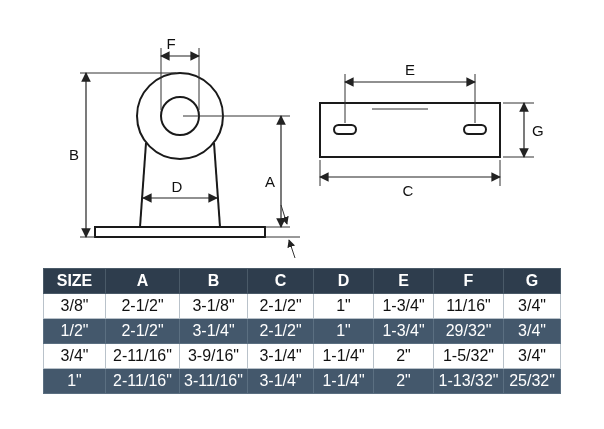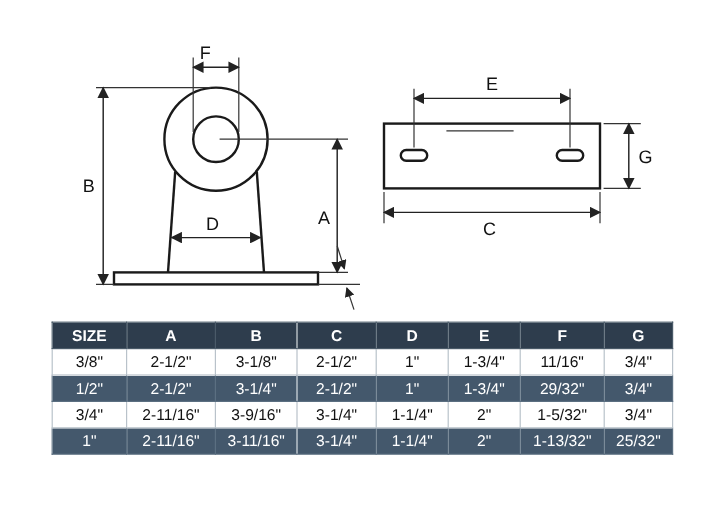--- a/index.html
+++ b/index.html
@@ -8,21 +8,21 @@
   .drawing { display:block; }
   svg .part   { stroke:#1a1a1a; stroke-width:2; fill:none; }
   svg .partf  { stroke:#1a1a1a; stroke-width:2; fill:#ffffff; }
   svg .dim    { stroke:#222222; stroke-width:1.2; fill:none; }
   svg .ext    { stroke:#333333; stroke-width:1; fill:none; }
   svg .thin   { stroke:#333333; stroke-width:1; fill:none; }
   svg text.dimlabel { font-family:"Liberation Sans", sans-serif; font-size:15px; fill:#111; }
   table.size-table {
     border-collapse:collapse; table-layout:fixed;
     width:517px; margin:6px auto 0 auto;
-    font-family:"Liberation Sans", sans-serif; font-size:13px;
+    font-family:"Liberation Sans", sans-serif; font-size:16px;
   }
   .size-table th, .size-table td {
     border:1px solid #93a1ad; text-align:center; vertical-align:middle;
     padding:3px 2px; height:15px; overflow:hidden; white-space:nowrap;
   }
   .size-table thead th { background:#2e3d4d; color:#ffffff; font-weight:bold; border-color:#4a5a68; }
   .size-table tbody tr.light td { background:#ffffff; color:#111111; border-color:#b9c2ca; }
   .size-table tbody tr.dark  td { background:#44586c; color:#ffffff; border-color:#5b6f81; }
   .size-table col.c-size {width:62px;} .size-table col.c-a {width:74px;}
   .size-table col.c-b {width:68px;} .size-table col.c-c {width:66px;}

